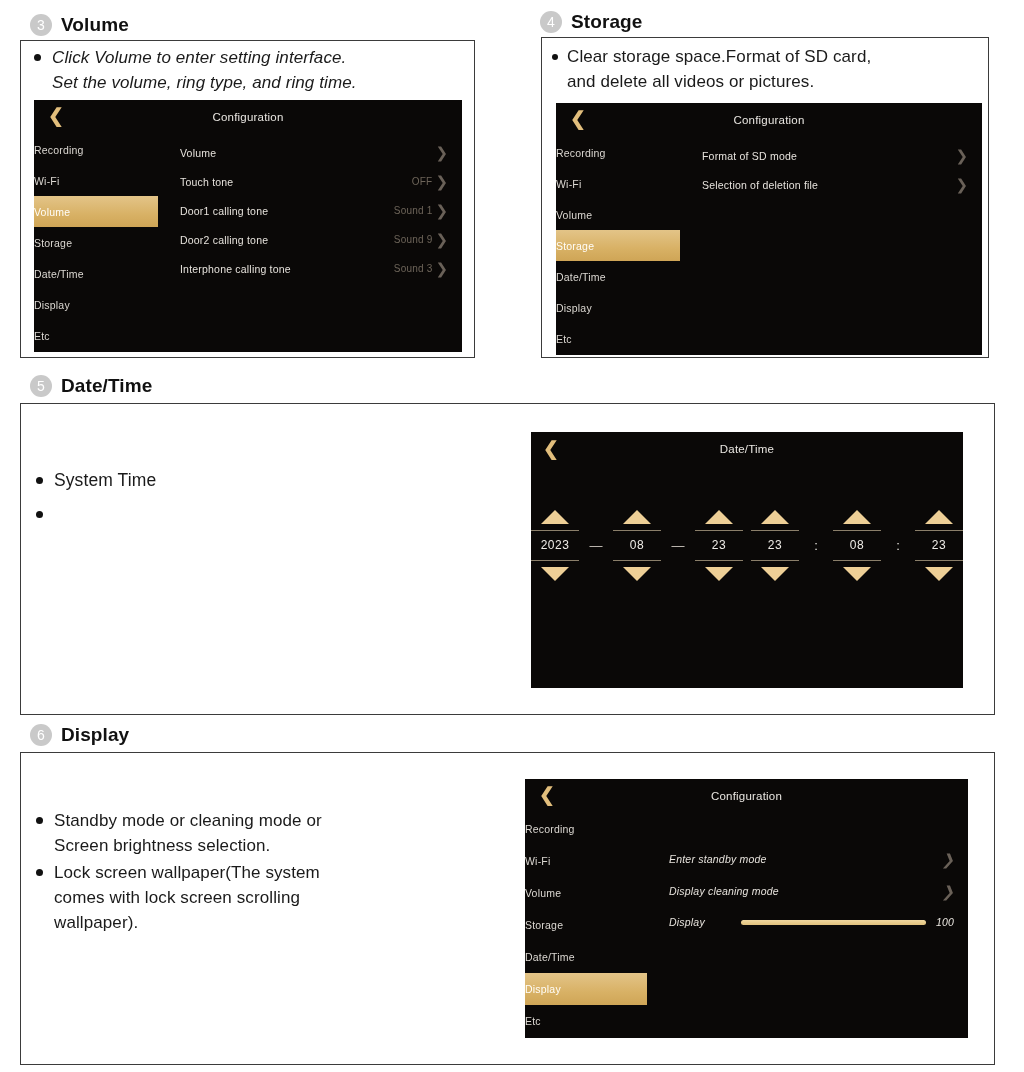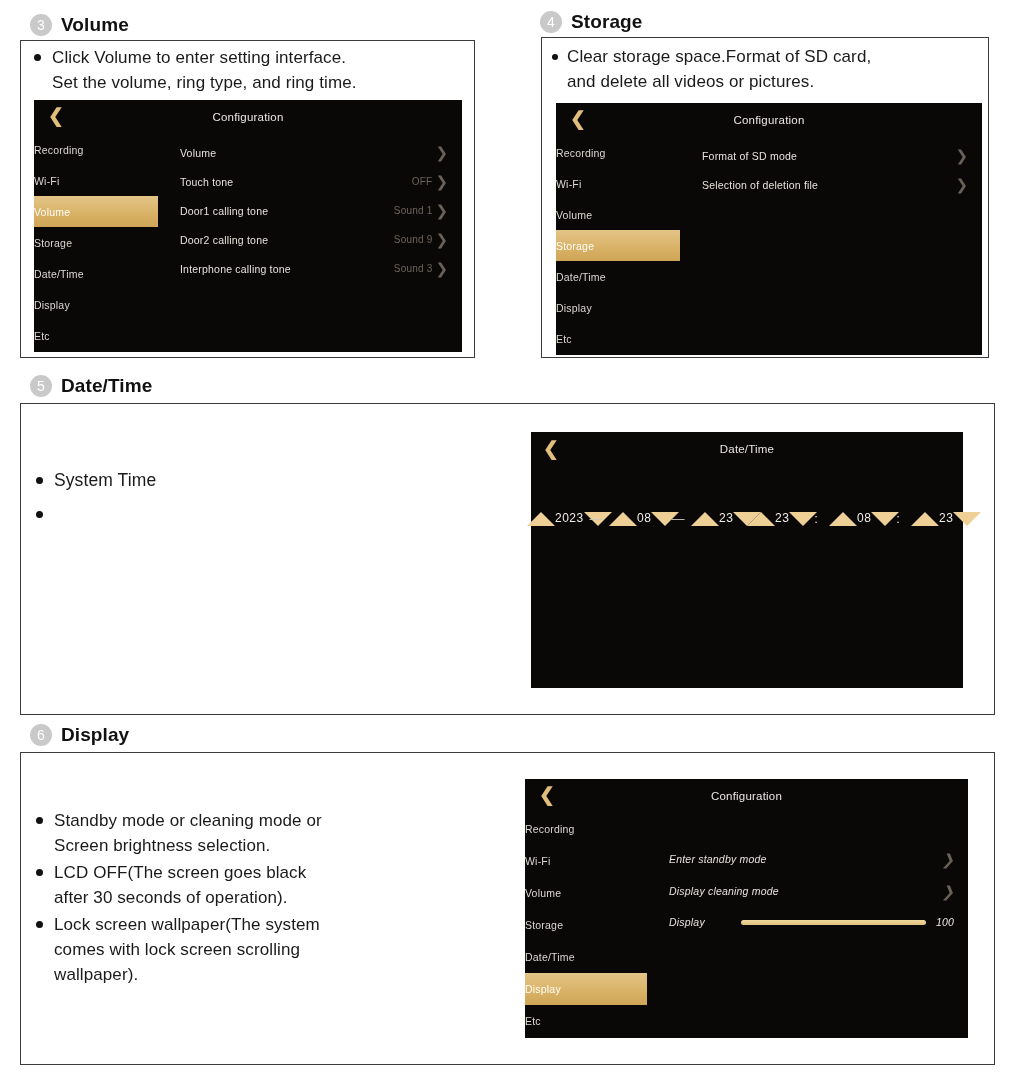--- a/index.html
+++ b/index.html
@@ -187,21 +187,21 @@
     top: 78px;
     display: flex;
     align-items: center;
     justify-content: center;
   }
   .dt-group { display: flex; align-items: center; }
   .dt-gap { width: 26px; }
   .spinner {
     width: 56px;
     display: flex;
-    flex-direction: row;
+    flex-direction: column;
     align-items: center;
   }
   .tri-up, .tri-dn {
     width: 0; height: 0;
     border-left: 14px solid transparent;
     border-right: 14px solid transparent;
   }
   .tri-up { border-bottom: 14px solid #eecf96; }
   .tri-dn { border-top: 14px solid #eecf96; }
   .sp-line {
@@ -228,21 +228,21 @@
 </head>
 <body>
 
 <div class="sec-head" style="left:30px; top:14px;">
   <div class="badge">3</div>
   <div class="sec-title">Volume</div>
 </div>
 
 <div class="panel" style="left:20px; top:40px; width:455px; height:318px;"></div>
 
-<div class="bullets" style="left:34px; top:45px; width:430px;">
+<div class="bullets" style="left:34px; top:45px; width:430px;font-style:italic;">
   <div class="bullet">
     <div class="dot"></div>
     <div class="btext" style="white-space:pre-line;">Click Volume to enter setting interface.
 Set the volume, ring type, and ring time.</div>
   </div>
 </div>
 
 <div class="screen" style="left:34px; top:100px; width:428px; height:252px;">
   <div class="scr-topbar">
     <div class="scr-back">❮</div>
@@ -418,25 +418,20 @@
 <div class="panel" style="left:20px; top:752px; width:975px; height:313px;"></div>
 
 <div class="bullets" style="left:36px; top:808px; width:400px;">
   <div class="bullet">
     <div class="dot"></div>
     <div class="btext" style="white-space:pre-line;">Standby mode or cleaning mode or
 Screen brightness selection.</div>
   </div>
   <div class="bullet">
     <div class="dot"></div>
-    <div class="btext" style="white-space:pre-line;">LCD OFF(The screen goes black
-after 30 seconds of operation).</div>
-  </div>
-  <div class="bullet">
-    <div class="dot"></div>
     <div class="btext" style="white-space:pre-line;">Lock screen wallpaper(The system
 comes with lock screen scrolling
 wallpaper).</div>
   </div>
 </div>
 
 <div class="screen" style="left:525px; top:779px; width:443px; height:259px;">
   <div class="scr-topbar">
     <div class="scr-back">❮</div>
     <div class="scr-title">Configuration</div>

